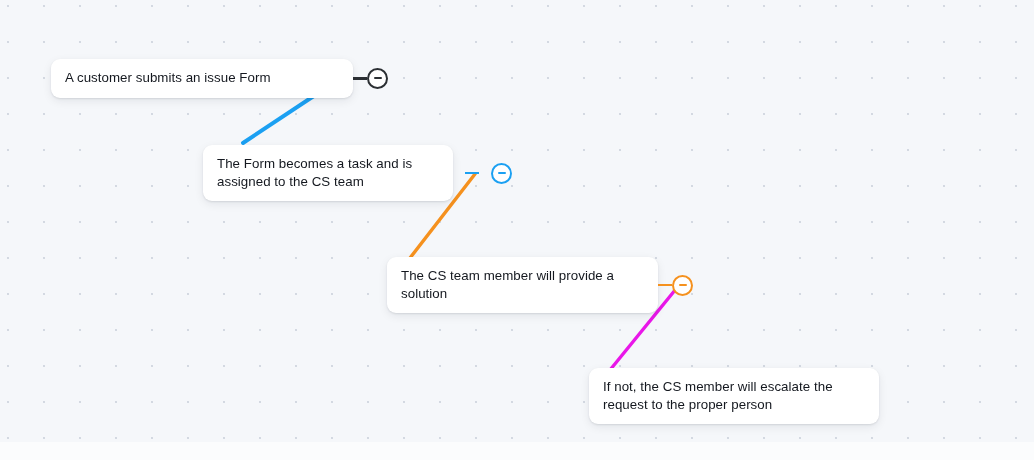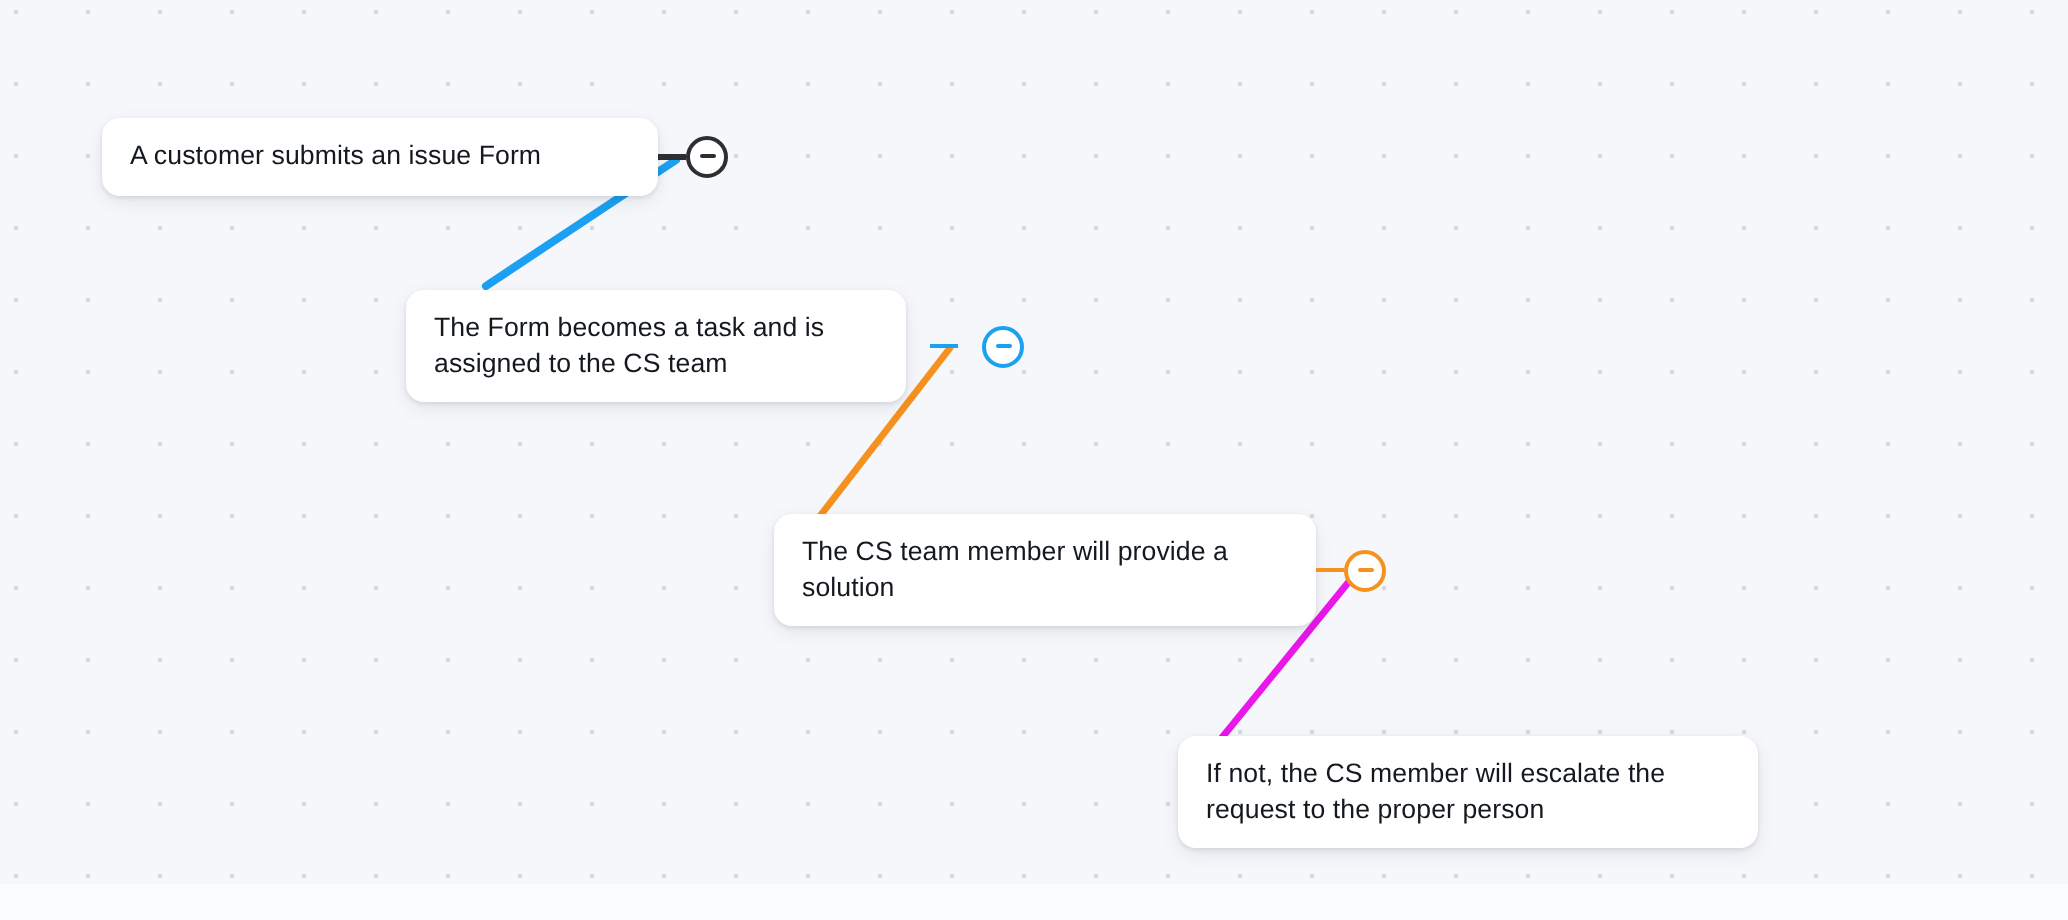--- a/index.html
+++ b/index.html
@@ -87,21 +87,21 @@
   }
   .collapse-handle .minus {
     display: block;
     width: 8px;
     height: 2.4px;
     border-radius: 1px;
   }
 
   
   #node-1 { left: 51px;  top: 59px;  }
-  #node-1 .node-card { width: 278px; }
+  #node-1 .node-card { width: 302px; }
 
   #node-2 { left: 203px; top: 145px; gap: 12px; }
   #node-2 .node-card { width: 250px; }
 
   #node-3 { left: 387px; top: 257px; }
   #node-3 .node-card { width: 271px; }
 
   #node-4 { left: 589px; top: 368px; }
   #node-4 .node-card { width: 290px; }
 </style>

